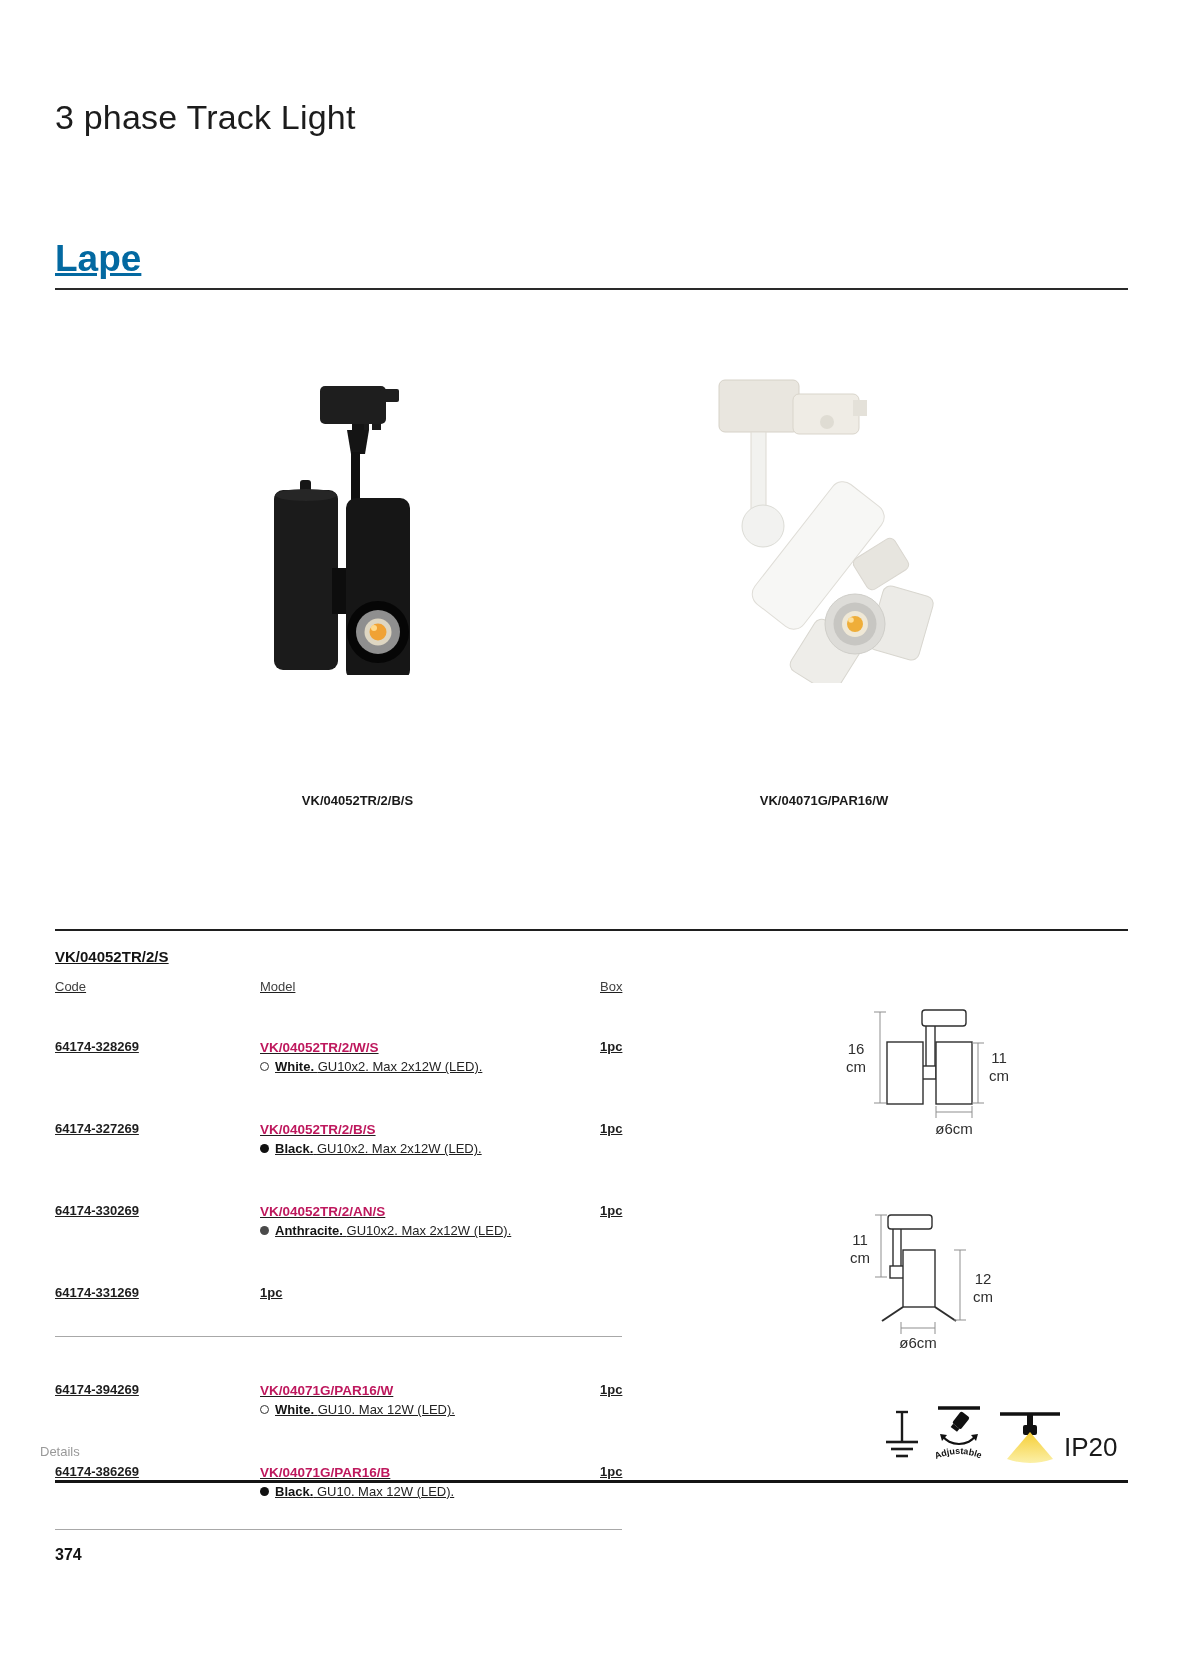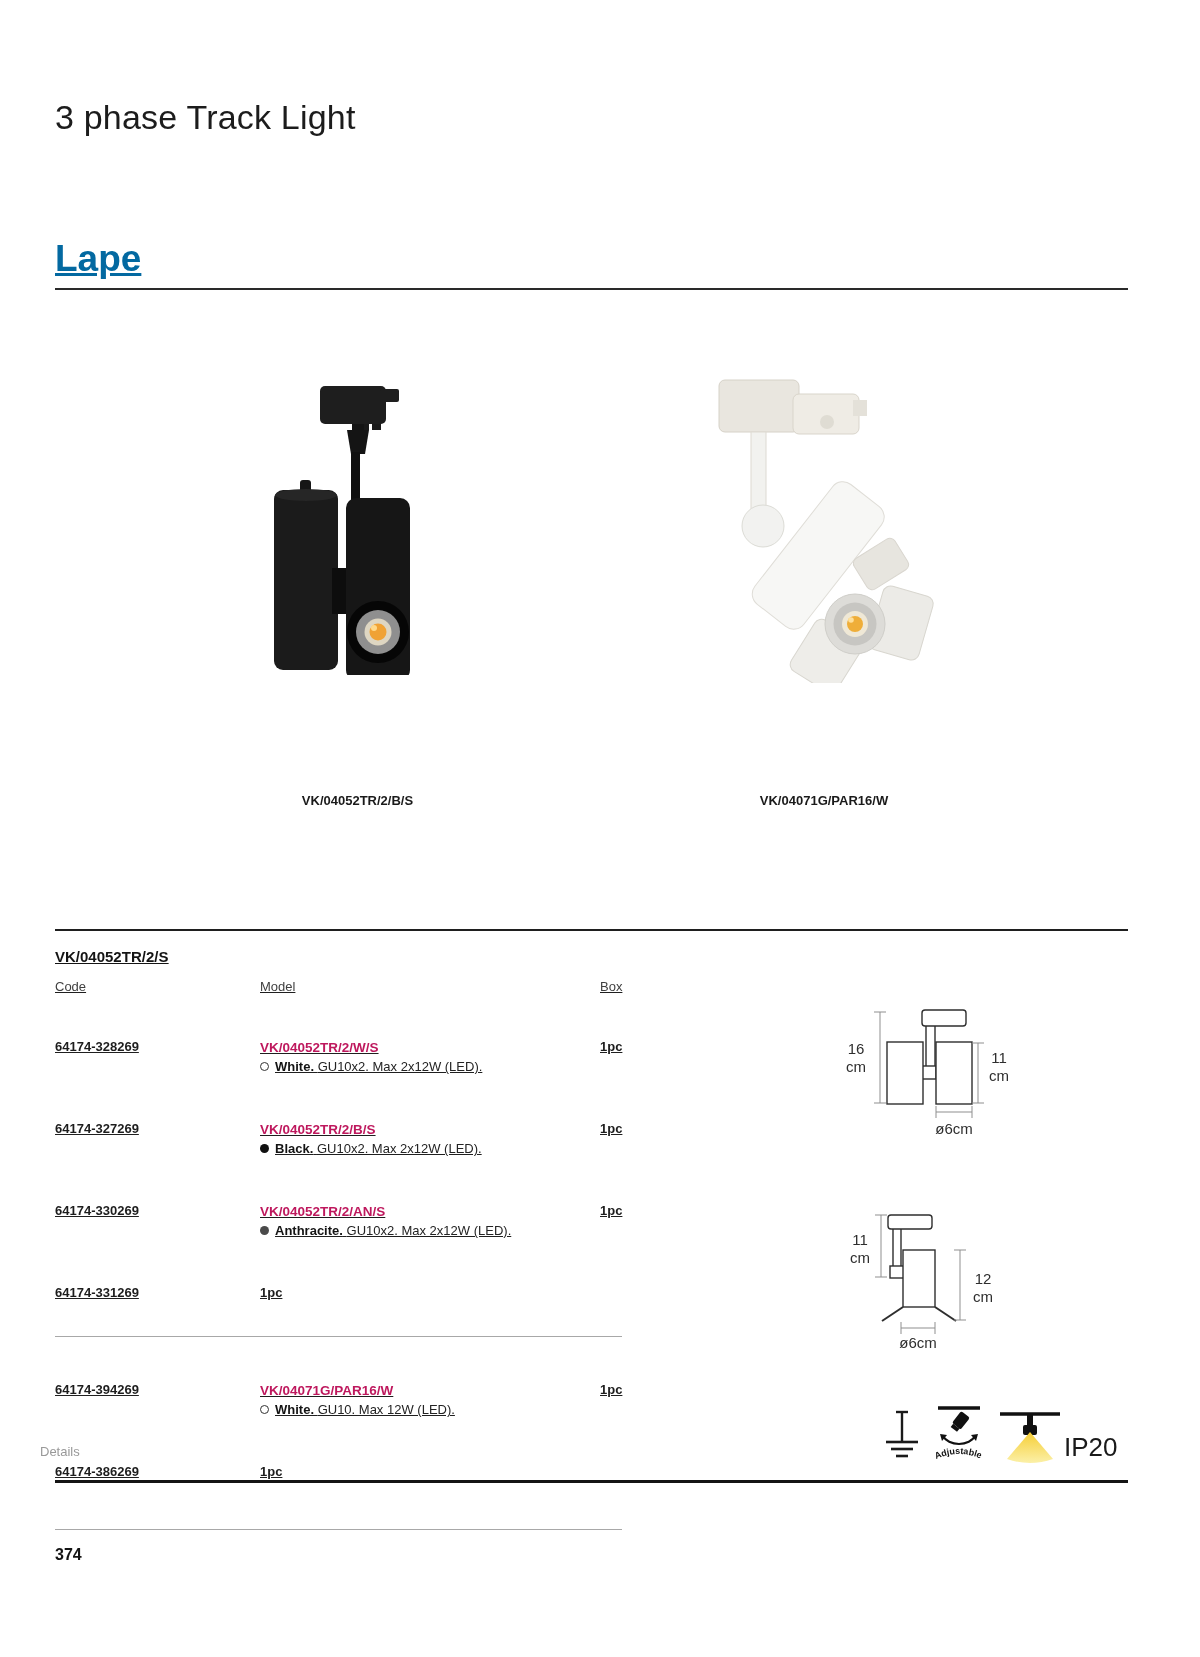--- a/index.html
+++ b/index.html
@@ -157,20 +157,24 @@
       <div class="tcode">64174-394269</div>
       <div class="tmodel">
         <div class="tmodel-name">VK/04071G/PAR16/W</div>
         <div class="tdesc"><span class="dot" data-variant="white"></span><b>White.</b> <span>GU10. Max 12W (LED).</span></div>
       </div>
       <div class="tbox">1pc</div>
     </div>
 
     <div class="trow">
       <div class="tcode">64174-386269</div>
+      <div class="tmodel">
+        <div class="tmodel-name">VK/04071G/PAR16/B</div>
+        <div class="tdesc"><span class="dot" data-variant="black"></span><b>Black.</b> <span>GU10. Max 12W (LED).</span></div>
+      </div>
       <div class="tbox">1pc</div>
     </div>
 
     <hr class="tdivider last">
   </div>
 
   <svg class="abs" style="left:790px;top:950px;" width="230" height="190" viewBox="0 0 230 190">
     <rect class="draw" x="136" y="74" width="9" height="46"></rect>
     <rect class="draw" x="132" y="60" width="44" height="16" rx="3"></rect>
     <rect class="draw" x="131" y="116" width="15" height="13"></rect>

